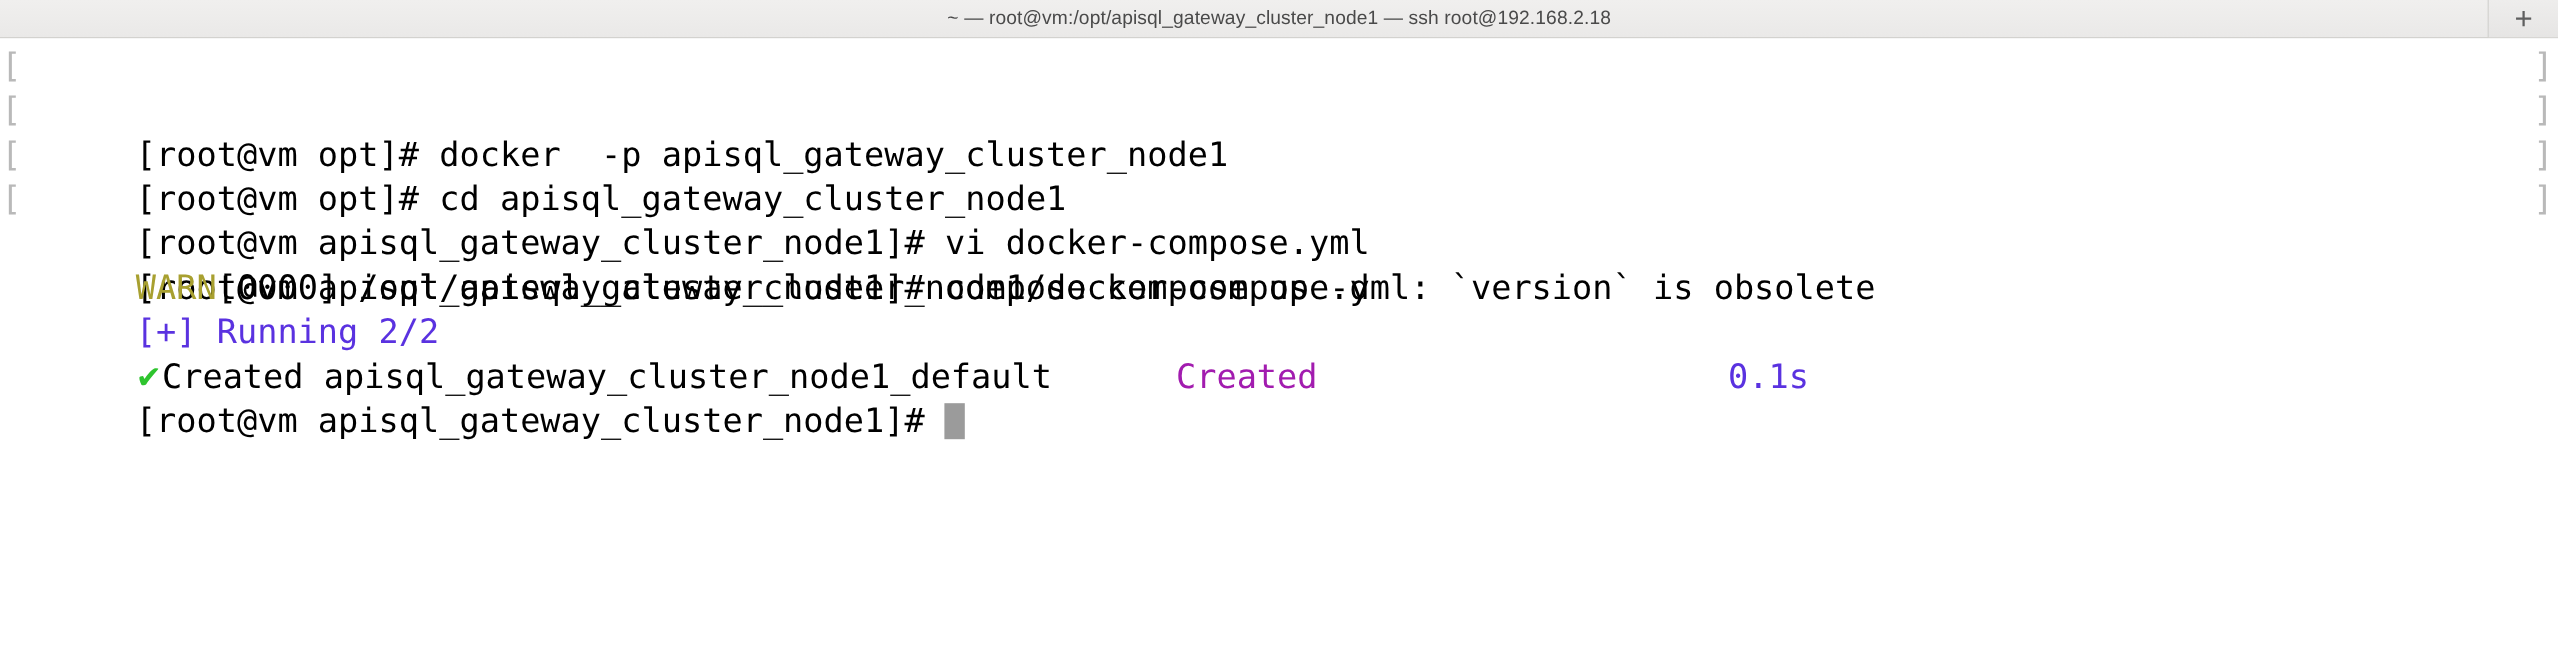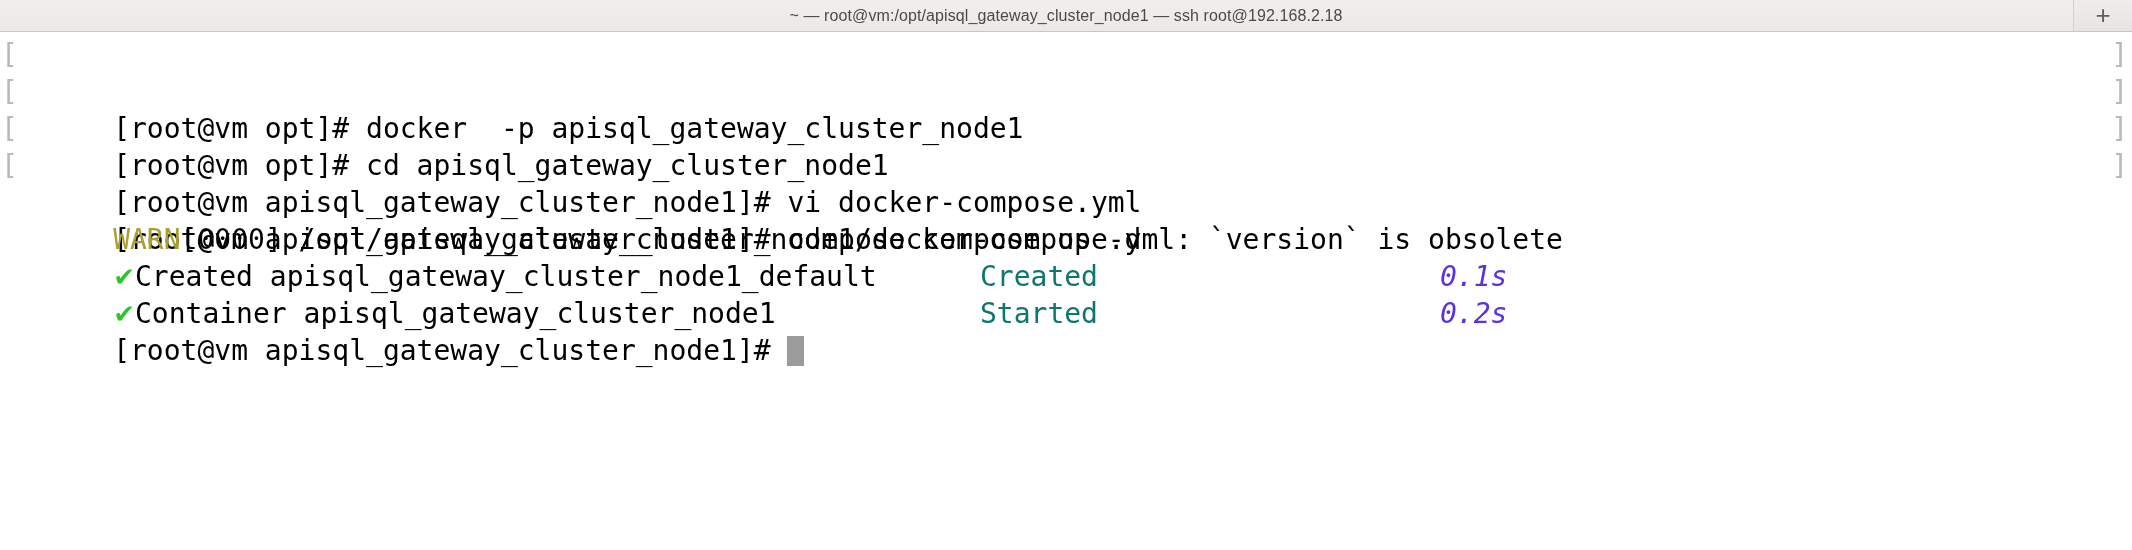--- a/index.html
+++ b/index.html
@@ -94,22 +94,22 @@
     color: #b9b9b9;
     font-size: 28px;
     line-height: 37px;
     top: 0;
   }
   .wrap-left  { left: 1px; }
   .wrap-right { right: 4px; }
 
   .c-warn    { color: #a8a030; }
   .c-running { color: #5a32e0; }
-  .c-ok      { color: #0f766e; }
-  .c-time    { color: #5a32e0; font-style: italic; }
+  .c-ok      { color: #a21caf; }
+  .c-time    { color: #5a32e0; }
   .c-check   { color: #2ec42e; font-family: "DejaVu Sans", sans-serif; font-size: 26px; }
 
   
   .col-name   { display: inline-block; width: 845px; }
   .col-status { display: inline-block; width: 460px; }
 
   .cursor {
     display: inline-block;
     width: 17px;
     height: 30px;
@@ -152,27 +152,27 @@
     <div class="line">
       <span class="wrap-left">[</span>
       <span>[root@vm apisql_gateway_cluster_node1]# </span><span>compose compose up -d</span>
       <span class="wrap-right">]</span>
     </div>
 
     <div class="line">
       <span class="c-warn">WARN</span><span>[0000]</span><span> /opt/apisql_gateway_cluster_node1/docker-compose.yml: `version` is obsolete</span>
     </div>
 
+    <div class="line">
+      <span class="c-running">[+] Running 2/2</span>
+    </div>
 
     <div class="line">
       <span class="c-check">✔</span><span class="col-name">Created apisql_gateway_cluster_node1_default</span><span class="col-status c-ok">Created</span><span class="c-time">0.1s</span>
     </div>
 
-    <div class="line">
-      <span class="c-check">✔</span><span class="col-name">Container apisql_gateway_cluster_node1</span><span class="col-status c-ok">Started</span><span class="c-time">0.2s</span>
-    </div>
 
     <div class="line">
       <span>[root@vm apisql_gateway_cluster_node1]# </span><span class="cursor"></span>
     </div>
 
   </div>
 </div>
 
 </body></html>

